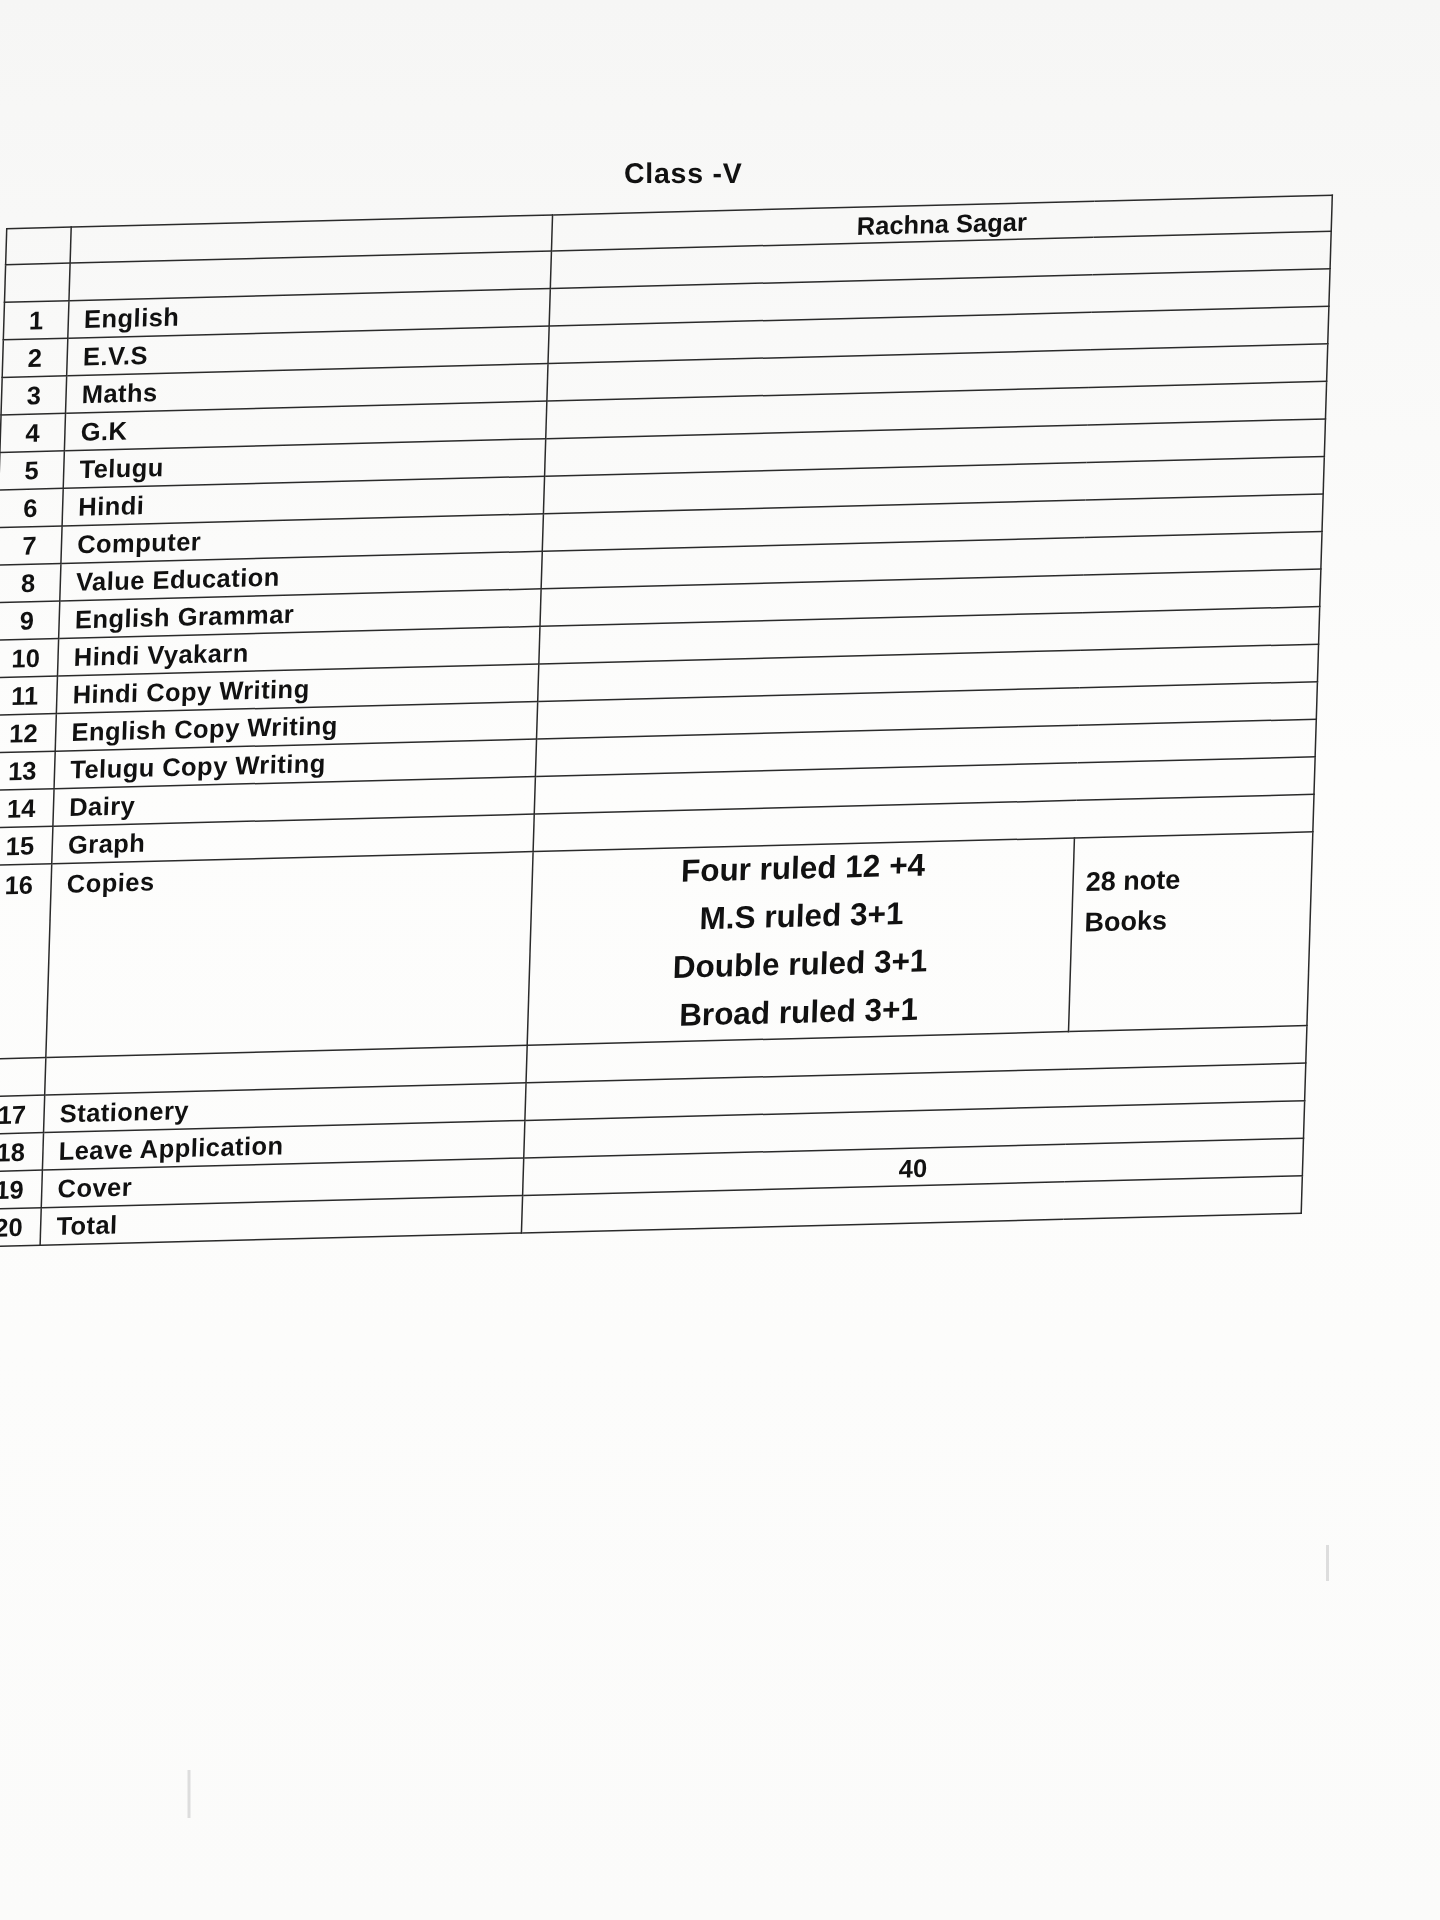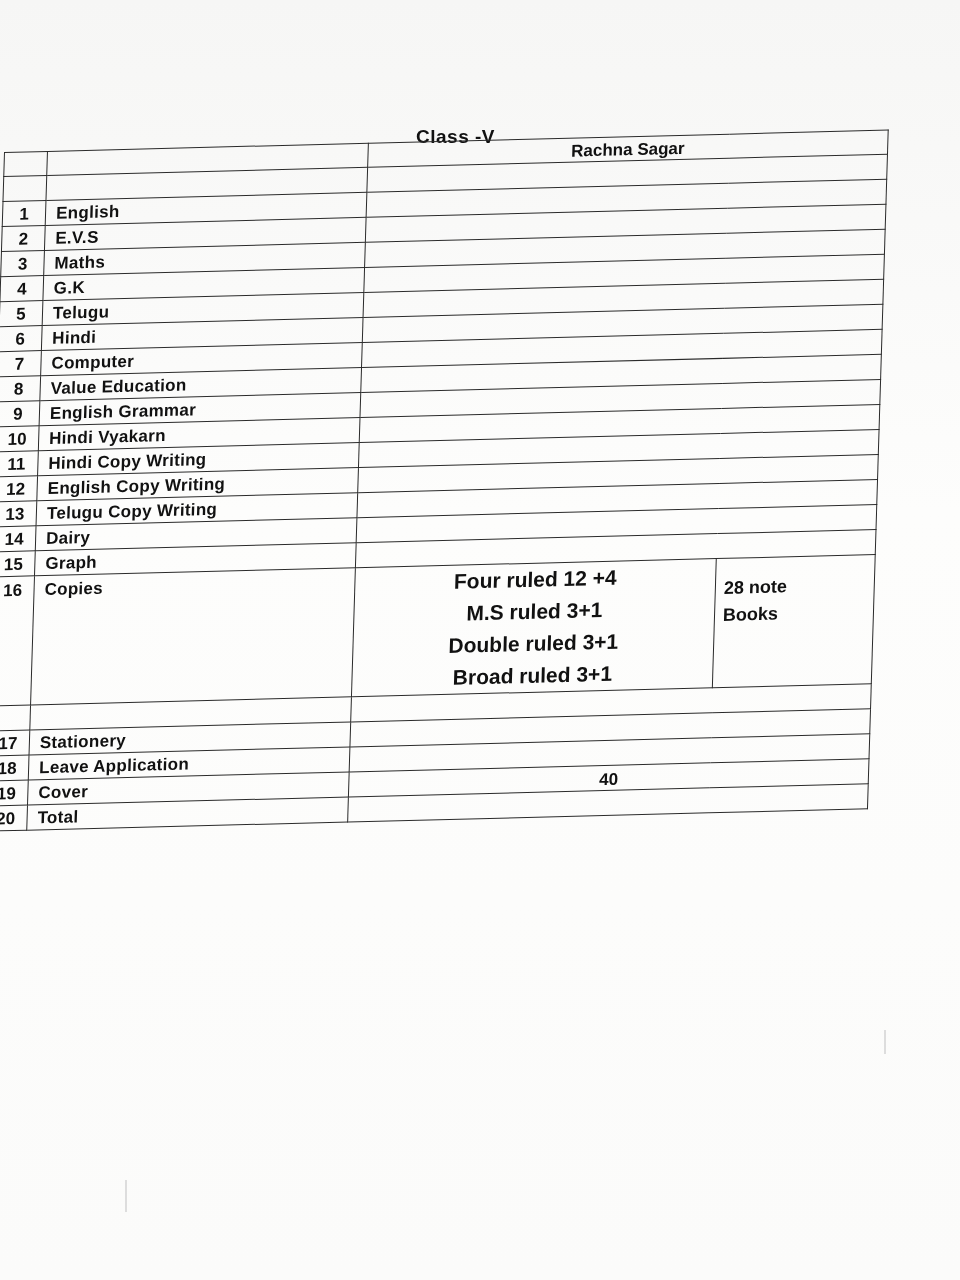--- a/index.html
+++ b/index.html
@@ -9,21 +9,21 @@
     font-family: "Liberation Sans", sans-serif;
     color: #111;
     position: relative;
   }
   .page {
     position: absolute; left: 0; top: 0; width: 960px; height: 1280px;
     background: linear-gradient(180deg, #f6f6f5 0%, #fdfdfc 40%, #fbfbfa 100%);
   }
   .title {
     position: absolute; left: 416px; top: 106px;
-    font-weight: bold; font-size: 19px; letter-spacing: 0.5px; margin-top: 20px;
+    font-weight: bold; font-size: 19px; letter-spacing: 0.5px;
   }
   .table-wrap {
     position: absolute; left: 4px; top: 152px;
     transform-origin: 0 0;
     transform: rotate(-1.45deg) skewX(-3.2deg);
   }
   table {
     border-collapse: collapse;
     width: 885px;
     font-weight: bold;

